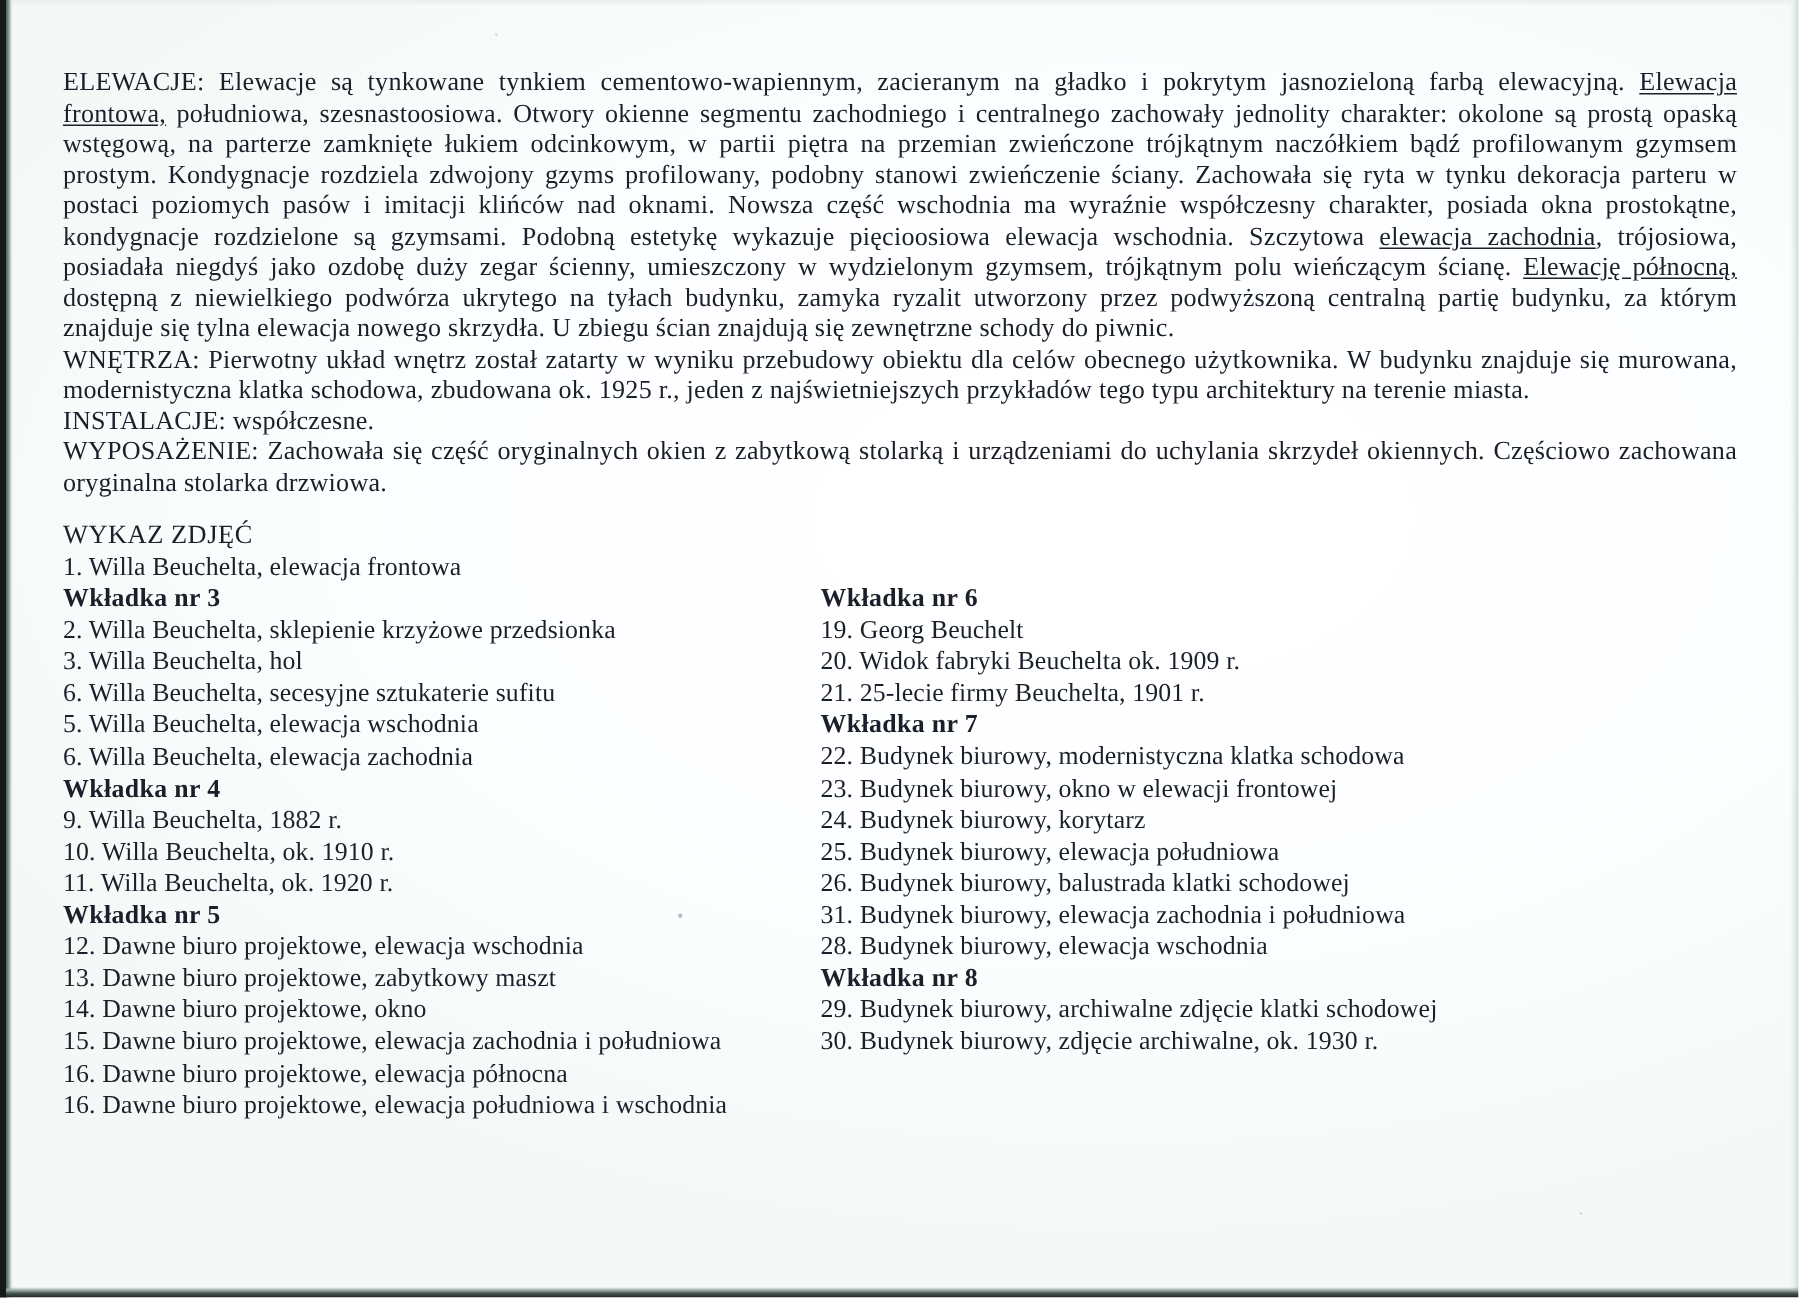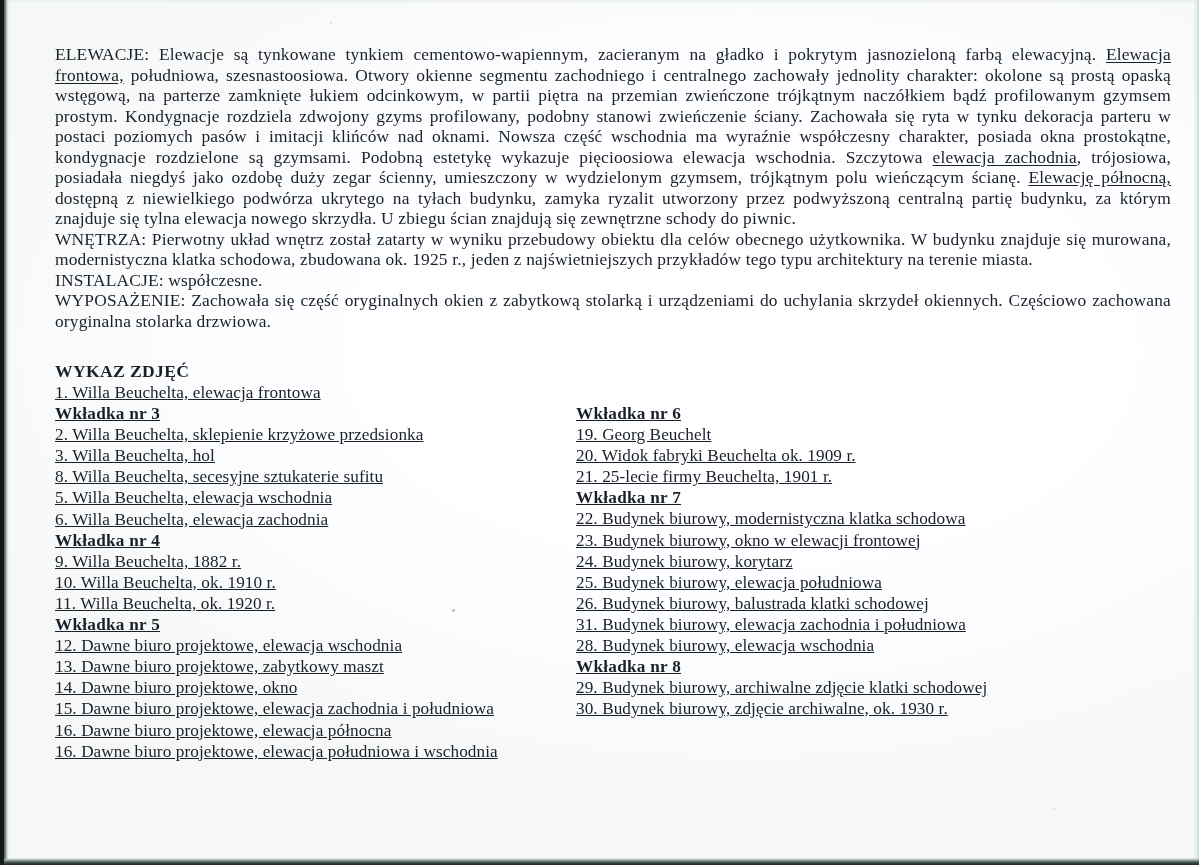--- a/index.html
+++ b/index.html
@@ -63,50 +63,49 @@
   }
 
   .speck { position: absolute; background: #b9bfc4; border-radius: 50%; z-index: 3; }
   .speck.s1 { left: 452px; top: 609px; width: 3px; height: 3px; }
   .speck.s2 { left: 1151px; top: 92px;  width: 3px; height: 3px; opacity: .55; }
   .speck.s3 { left: 330px; top: 22px;   width: 2px; height: 2px; opacity: .5; }
   .speck.s4 { left: 1053px; top: 808px; width: 2px; height: 2px; opacity: .45; }
 
   .content {
     position: absolute;
-    left: 55px;
+    left: 42px;
     top: 44px;
     width: 1116px;
     z-index: 2;
   }
 
   
   .prose {
     font-size: 17.4px;
     line-height: 20.5px;
     text-align: justify;
     text-justify: inter-word;
     letter-spacing: .01em;
   }
   .prose p { margin: 0; }
   .prose .u { text-decoration: underline; text-underline-offset: 2px; }
 
   
   .wykaz-title {
-    font-weight: bold;
+    font-weight: normal;
     font-size: 17.6px;
     line-height: 21px;
-    margin-top: 30px;
+    margin-top: 15px;
     letter-spacing: .02em;
   }
   .columns {
     display: flex;
     align-items: flex-start;
-    gap: 16px;
-    text-decoration: underline;
+    gap: 0;
   }
   .col-left  { width: 505px; flex: 0 0 505px; }
   .col-right { width: 520px; flex: 0 0 520px; padding-top: 21px; }
 
   .list { list-style: none; margin: 0; padding: 0; }
   .list li {
     font-size: 17.2px;
     line-height: 21.1px;
     white-space: nowrap;
     letter-spacing: .005em;
@@ -142,21 +141,21 @@
 
     <div class="wykaz-title">WYKAZ ZDJĘĆ</div>
 
     <div class="columns">
       <div class="col-left">
         <ul class="list">
             <li>1. Willa Beuchelta, elewacja frontowa</li>
             <li class="insert">Wkładka nr 3</li>
             <li>2. Willa Beuchelta, sklepienie krzyżowe przedsionka</li>
             <li>3. Willa Beuchelta, hol</li>
-            <li>8. Willa Beuchelta, secesyjne sztukaterie sufitu</li>
+            <li>6. Willa Beuchelta, secesyjne sztukaterie sufitu</li>
             <li>5. Willa Beuchelta, elewacja wschodnia</li>
             <li>6. Willa Beuchelta, elewacja zachodnia</li>
             <li class="insert">Wkładka nr 4</li>
             <li>9. Willa Beuchelta, 1882 r.</li>
             <li>10. Willa Beuchelta, ok. 1910 r.</li>
             <li>11. Willa Beuchelta, ok. 1920 r.</li>
             <li class="insert">Wkładka nr 5</li>
             <li>12. Dawne biuro projektowe, elewacja wschodnia</li>
             <li>13. Dawne biuro projektowe, zabytkowy maszt</li>
             <li>14. Dawne biuro projektowe, okno</li>

